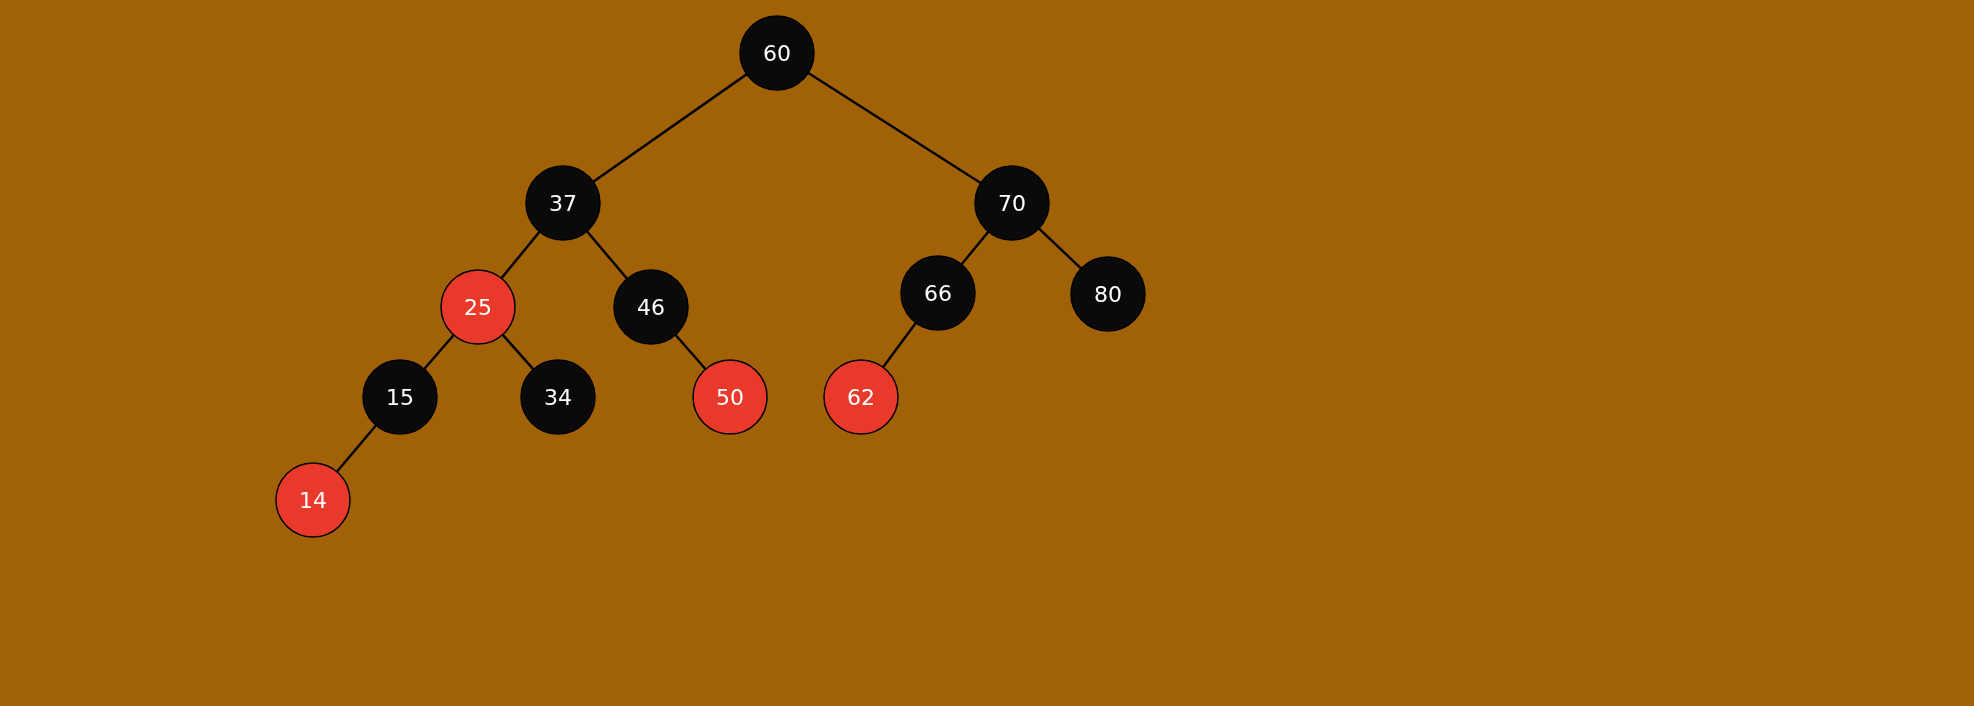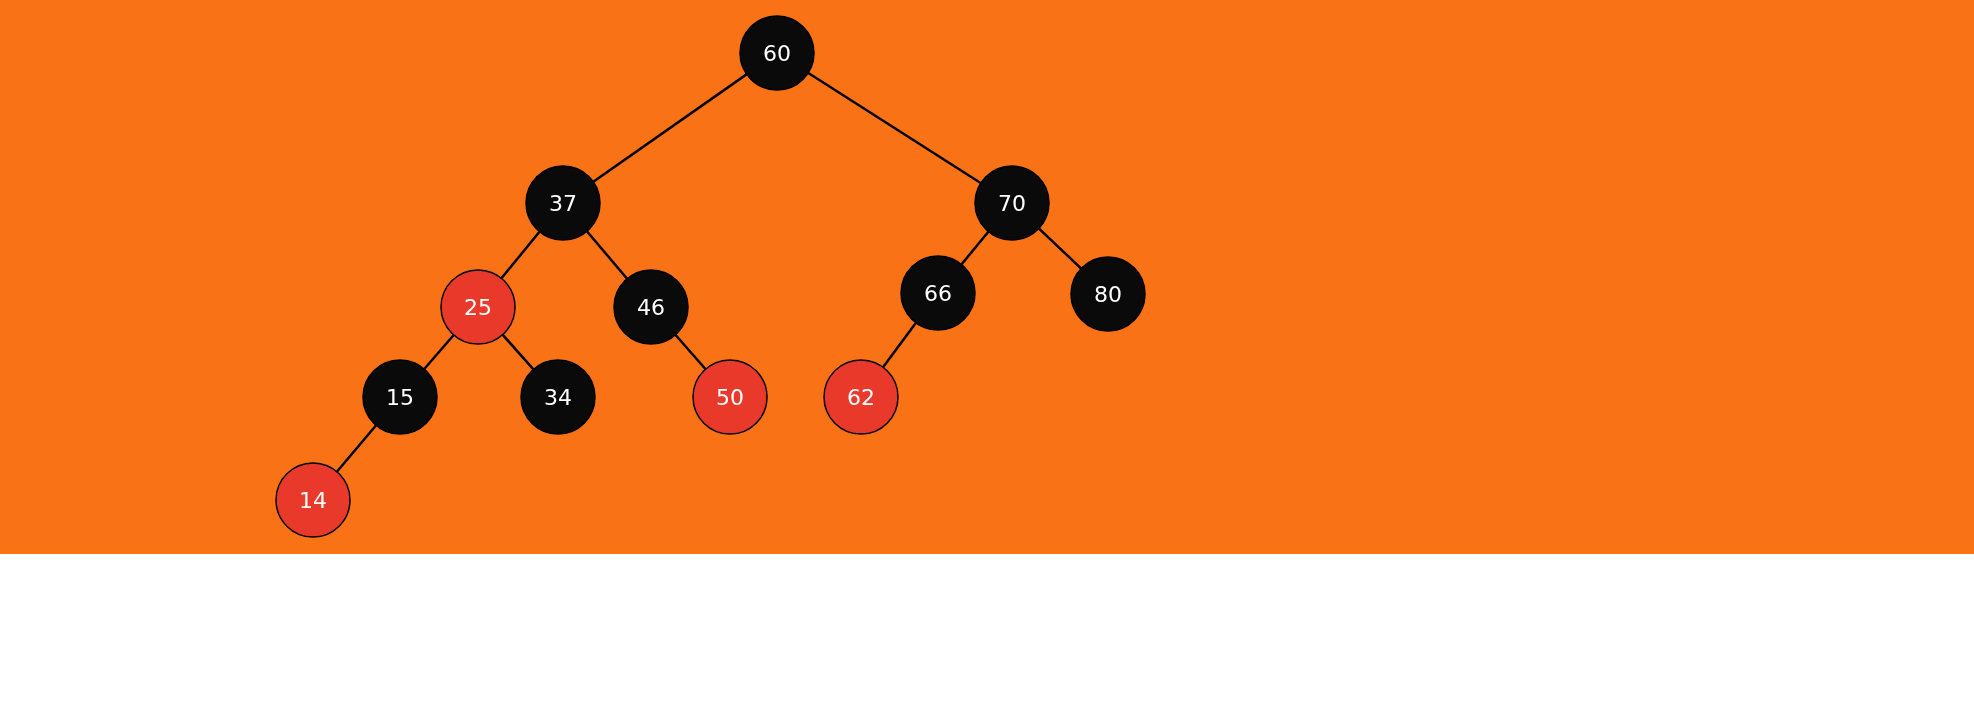--- a/index.html
+++ b/index.html
@@ -4,22 +4,22 @@
 <style>
   html, body {
     margin: 0;
     padding: 0;
     background: #ffffff;
     font-family: "DejaVu Sans", "Liberation Sans", sans-serif;
   }
   .canvas-wrap {
     position: relative;
     width: 1974px;
-    height: 554px;
-    background: #f97316;
+    height: 706px;
+    background: #a16207;
     overflow: hidden;
   }
   svg.tree-svg {
     display: block;
     width: 1974px;
     height: 706px;
   }
   .tree-edge {
     stroke: #000000;
     stroke-width: 2.5;

